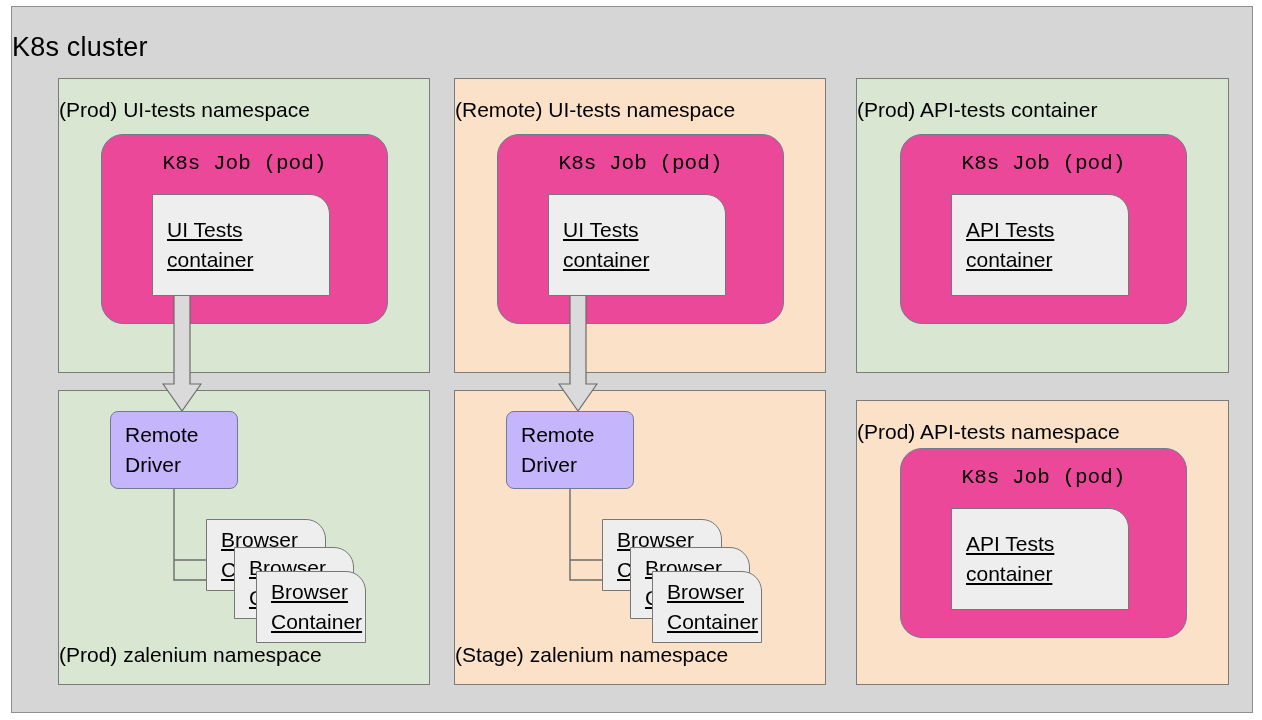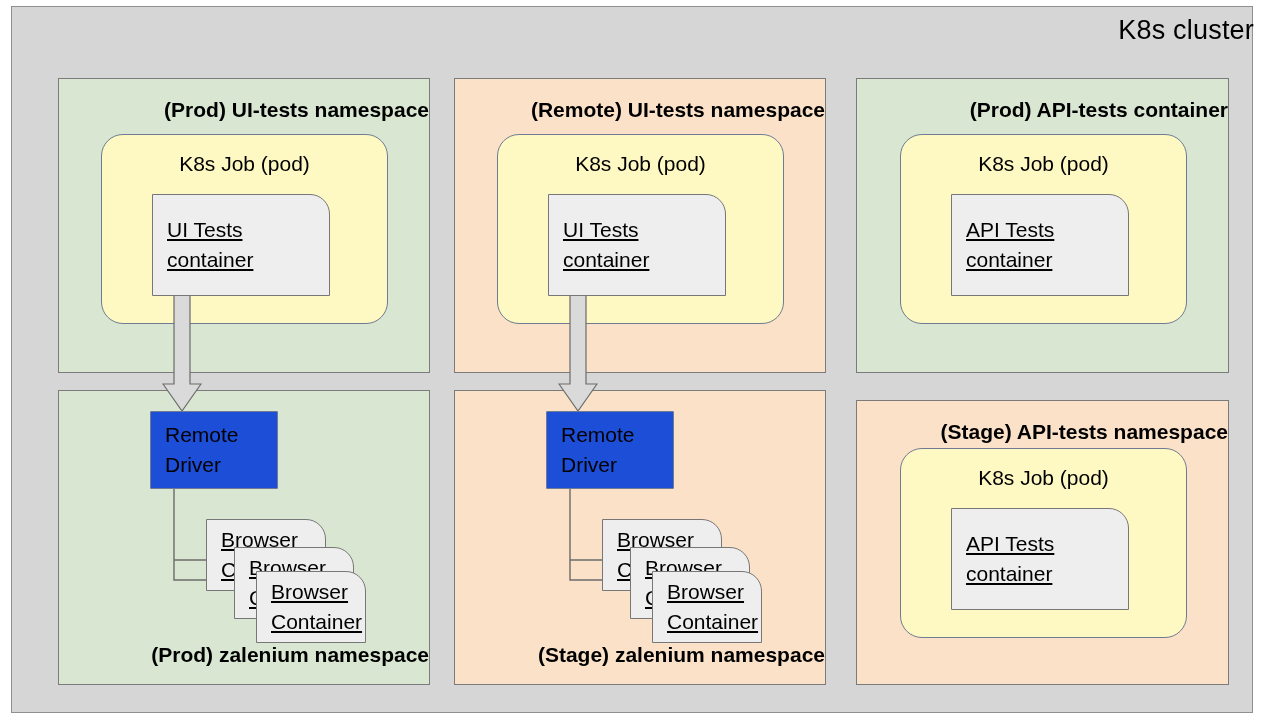--- a/index.html
+++ b/index.html
@@ -4,57 +4,57 @@
 <style>
   html,body{margin:0;padding:0;}
   body{width:1262px;height:720px;background:#ffffff;font-family:"Liberation Sans",sans-serif;overflow:hidden;}
   #stage{position:relative;width:1262px;height:720px;}
 
   .cluster{
     position:absolute;left:11px;top:6px;width:1242px;height:707px;
     background:#d6d6d6;border:1px solid #8f8f8f;box-sizing:border-box;
   }
   .cluster-title{
-    position:absolute;left:0;top:8px;width:1242px;text-align:right;
+    position:absolute;left:0;top:25px;width:1242px;text-align:left;
     font-size:27px;color:#000;letter-spacing:.2px;
   }
 
   .ns{position:absolute;box-sizing:border-box;border:1px solid #7b7b7b;}
   .ns.green{background:#d9e7d2;}
   .ns.orange{background:#fae1c8;}
   .ns-title{
-    position:absolute;left:0;width:100%;text-align:right;
-    font-size:21px;color:#000;white-space:nowrap;font-weight:bold;
+    position:absolute;left:0;width:100%;text-align:left;
+    font-size:21px;color:#000;white-space:nowrap;
   }
   .ns-title.top{top:19px;}
   .ns-title.bottom{bottom:17px;margin-top:8px;}
 
   .pod{
     position:absolute;box-sizing:border-box;
-    background:#fef9c3;border:1px solid #6f7b92;border-radius:22px;
+    background:#ec4899;border:1px solid #6f7b92;border-radius:22px;font-family:Liberation Mono, monospace;
   }
   .pod-title{
     position:absolute;left:0;top:17px;width:100%;text-align:center;
     font-size:21px;color:#000;white-space:nowrap;
   }
 
   
   .note{
     position:absolute;box-sizing:border-box;
     background:#eeeeee;border:1px solid #777777;
     border-radius:0 20px 0 0;
   }
   .note-label{
     position:absolute;left:14px;top:50%;transform:translateY(-50%);
     font-size:21px;line-height:30px;color:#000;white-space:pre-line;text-decoration:underline;
   }
 
   .driver{
     position:absolute;box-sizing:border-box;
-    background:#1d4ed8;border:1px solid #6f7b92;border-radius:1px;margin-left:40px;
+    background:#c4b5fd;border:1px solid #6f7b92;border-radius:8px;
   }
   .driver-label{
     position:absolute;left:14px;top:50%;transform:translateY(-50%);
     font-size:21px;line-height:30px;color:#000;white-space:pre-line;
   }
 
   .blockarrow{position:absolute;}
   .blockarrow svg{display:block;}
   .connector{position:absolute;}
   .connector svg{display:block;overflow:visible;}
@@ -177,21 +177,21 @@
   <div class="pod z2" style="left:900px;top:134px;width:287px;height:190px;">
     <div class="pod-title">K8s Job (pod)</div>
   </div>
 
   <div class="note z3" style="left:951px;top:194px;width:178px;height:102px;">
     <div class="note-label">API Tests
 container</div>
   </div>
 
   <div class="ns orange z1" style="left:856px;top:400px;width:373px;height:285px;">
-    <div class="ns-title top">(Stage) API-tests namespace</div>
+    <div class="ns-title top">(Prod) API-tests namespace</div>
   </div>
 
   <div class="pod z2" style="left:900px;top:448px;width:287px;height:190px;">
     <div class="pod-title">K8s Job (pod)</div>
   </div>
 
   <div class="note z3" style="left:951px;top:508px;width:178px;height:102px;">
     <div class="note-label">API Tests
 container</div>
   </div>

